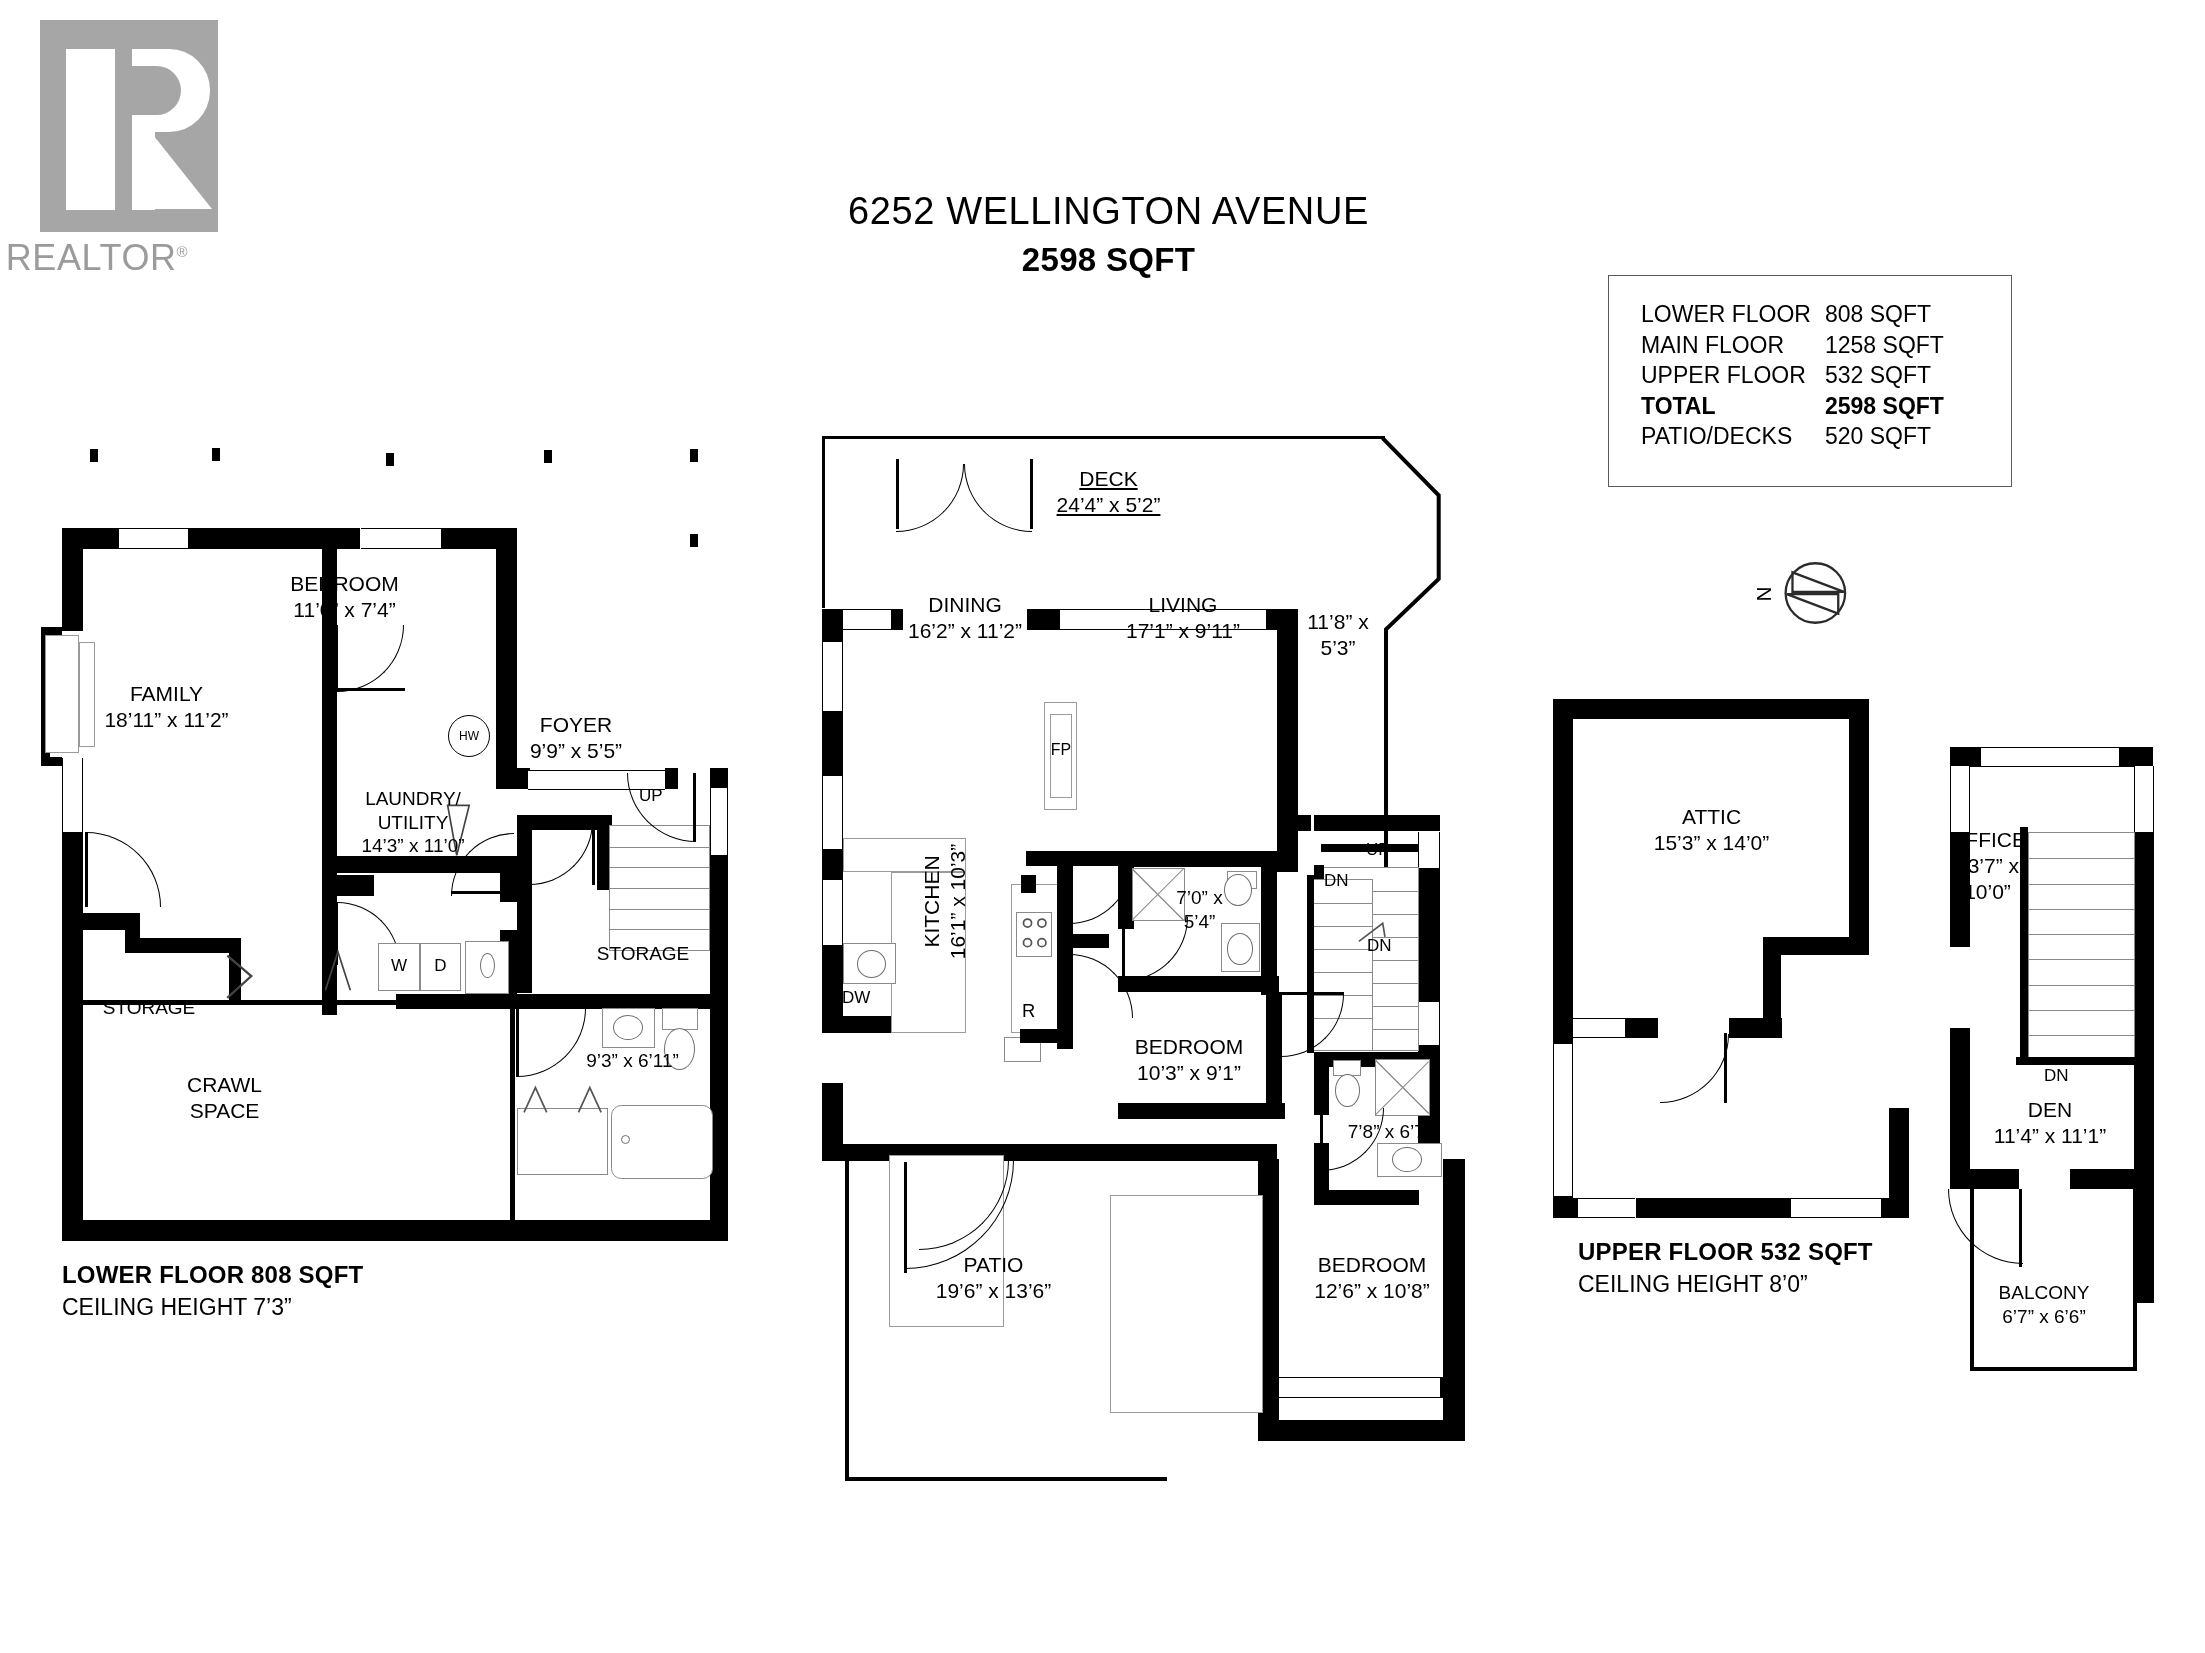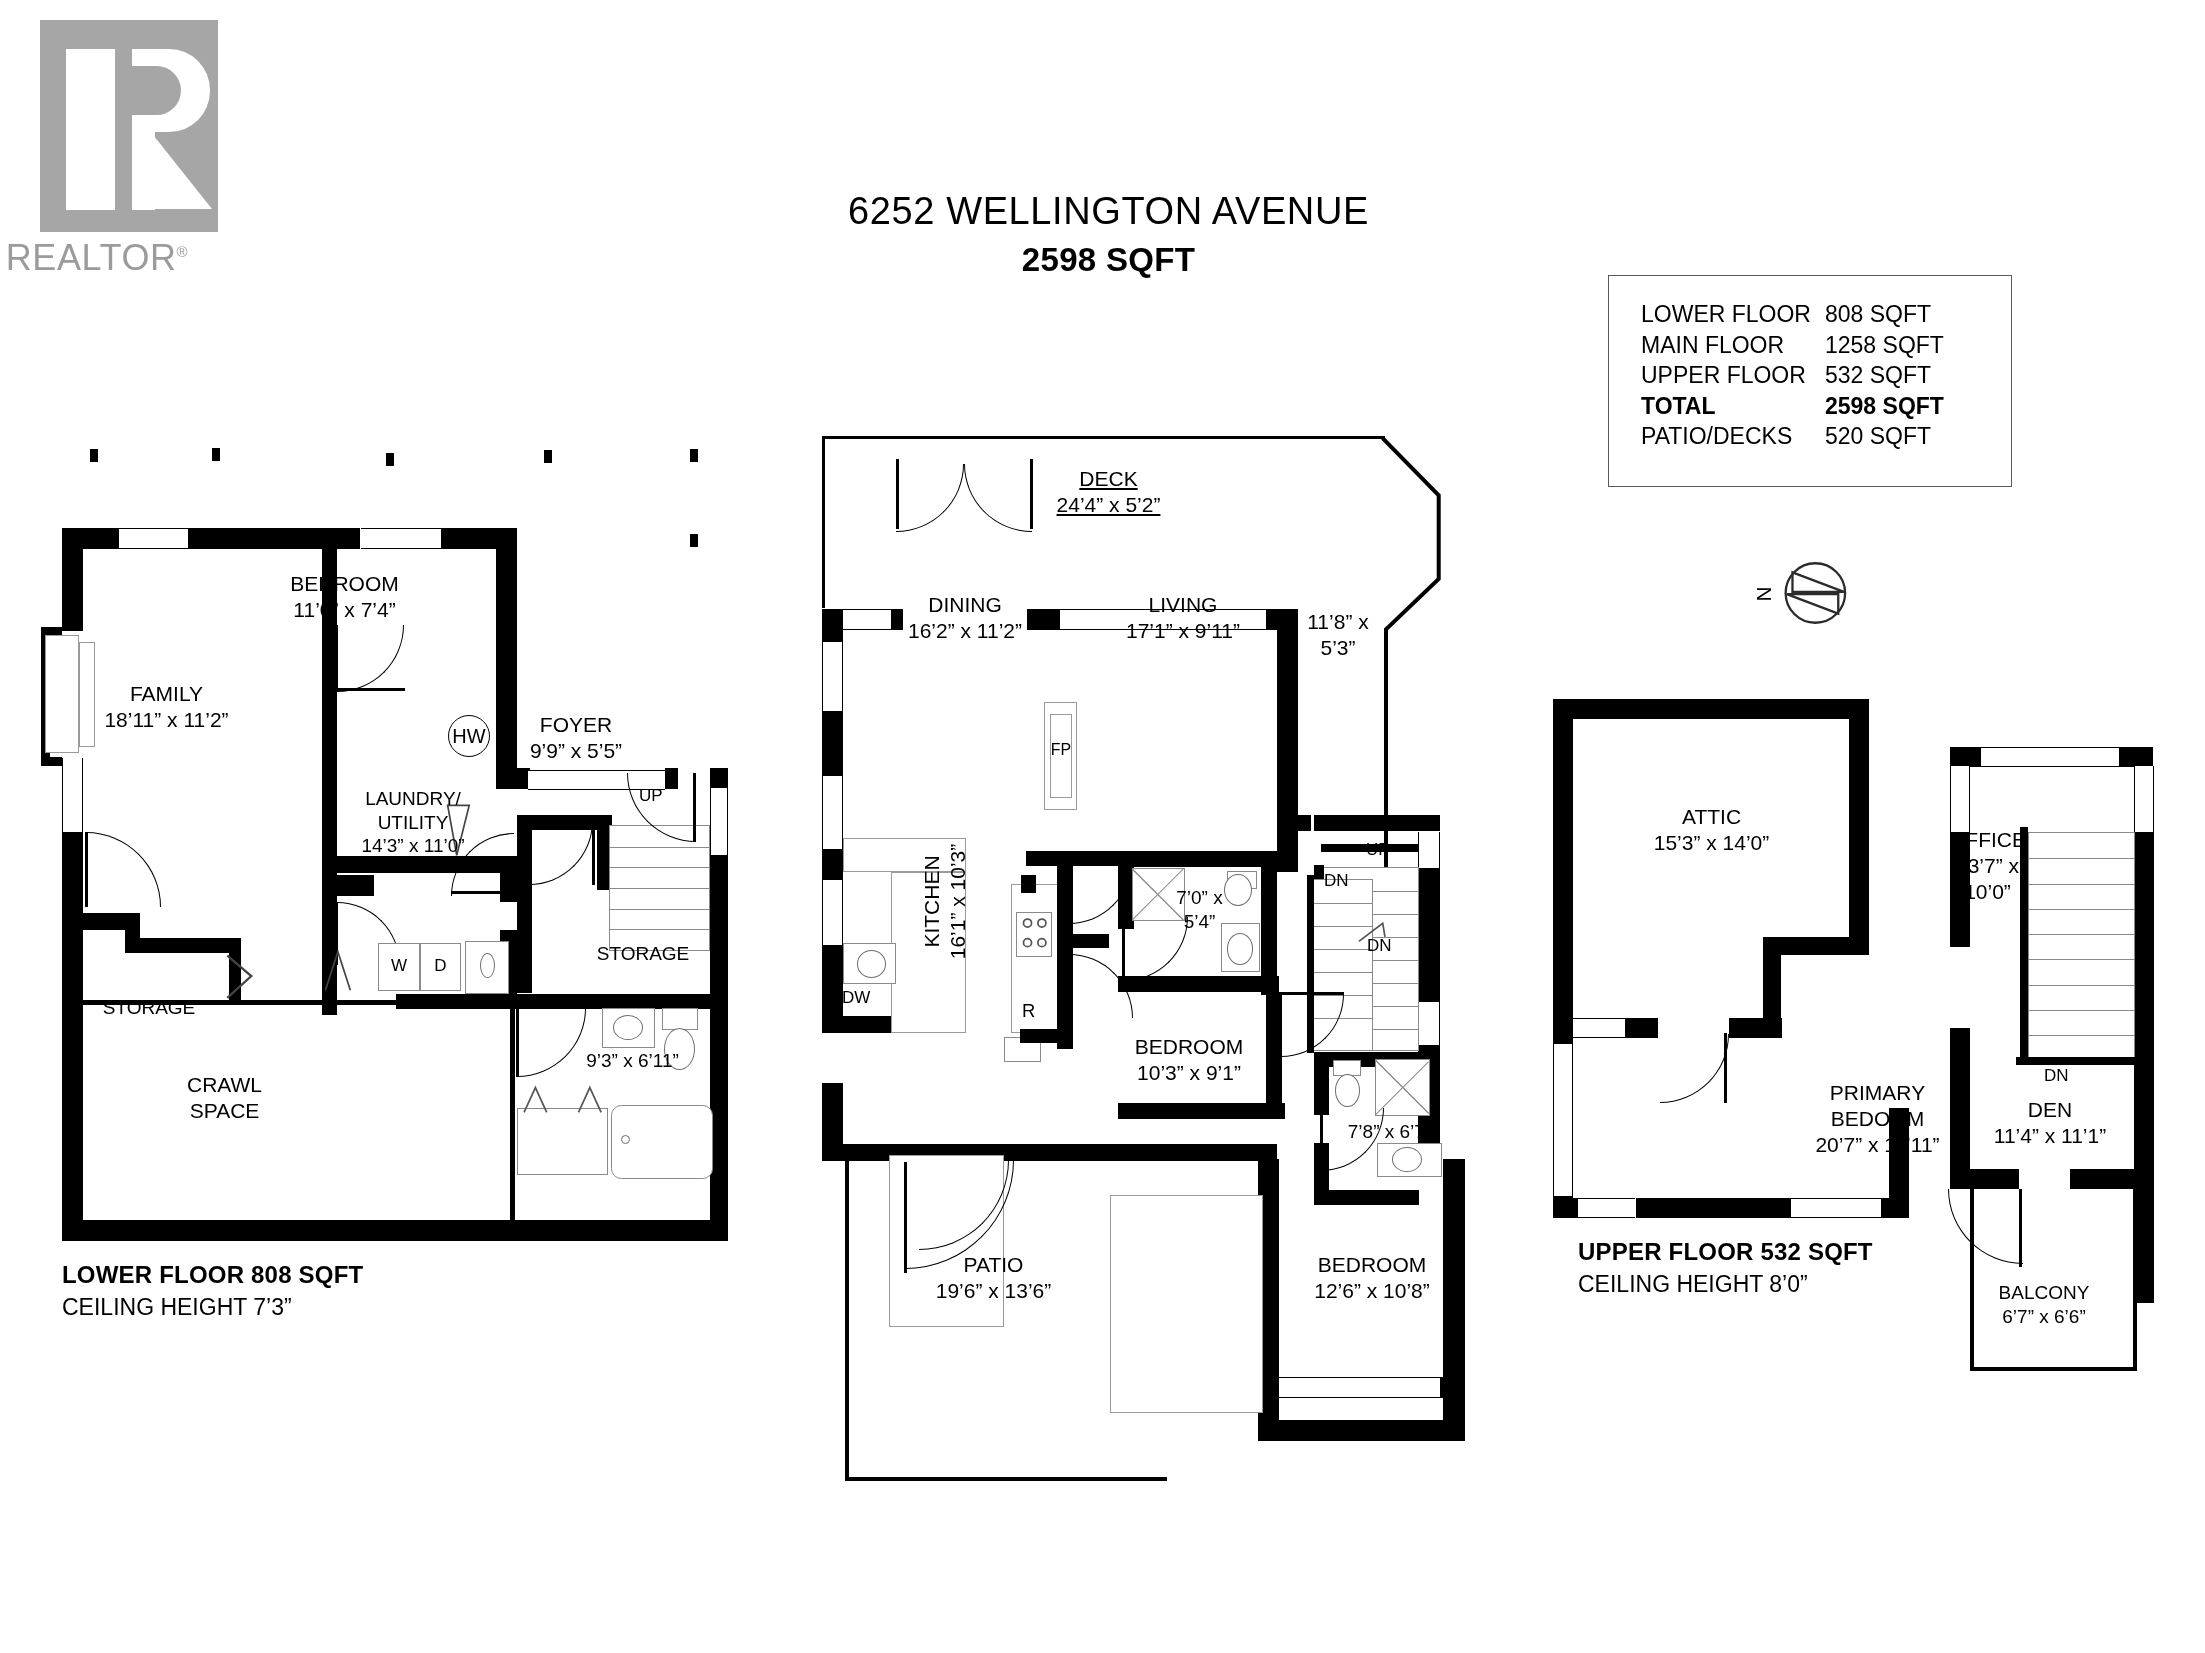--- a/index.html
+++ b/index.html
@@ -66,21 +66,21 @@
 
   
   .arc{position:absolute;border:1.4px solid #000;border-radius:50%;box-sizing:border-box;}
   .arc-tl{border-right:none;border-bottom:none;border-top-left-radius:100%;border-top-right-radius:0;border-bottom-left-radius:0;}
   .arc-tr{border-left:none;border-bottom:none;border-top-right-radius:100%;border-top-left-radius:0;border-bottom-right-radius:0;}
   .arc-bl{border-right:none;border-top:none;border-bottom-left-radius:100%;border-top-left-radius:0;border-bottom-right-radius:0;}
   .arc-br{border-left:none;border-top:none;border-bottom-right-radius:100%;border-top-right-radius:0;border-bottom-left-radius:0;}
   .leaf{position:absolute;background:#000;}
   .oval{position:absolute;border:1.4px solid #6e6e6e;border-radius:50%;box-sizing:border-box;background:#fff;}
   .circ{position:absolute;border:1.4px solid #000;border-radius:50%;box-sizing:border-box;background:#fff;
-        text-align:center;font-size:20px;}
+        text-align:center;font-size:12px;}
   .sq{position:absolute;border:1.1px solid #8a8a8a;box-sizing:border-box;background:#fff;}
   .stair{position:absolute;border:1.1px solid #8a8a8a;box-sizing:border-box;background:#fff;}
   .stair i{position:absolute;left:0;right:0;height:0;border-top:1.1px solid #8a8a8a;display:block;}
   .tag{position:absolute;font-size:17px;}
   .tagc{position:absolute;font-size:17px;text-align:center;}
   .xbox{position:absolute;border:1.1px solid #8a8a8a;box-sizing:border-box;background:#fff;overflow:hidden;}
   .xbox::before,.xbox::after{content:"";position:absolute;left:0;top:0;width:141%;height:0;
      border-top:1.1px solid #8a8a8a;transform-origin:left top;}
   .xbox::before{transform:rotate(45deg);}
   .xbox::after{transform:rotate(45deg) translateY(0);}
@@ -554,25 +554,20 @@
   <div class="line" style="left:1970px;top:1186px;width:4px;height:184px;"></div>
   <div class="line" style="left:1970px;top:1367px;width:167px;height:4px;"></div>
   <div class="line" style="left:2133px;top:1186px;width:4px;height:184px;"></div>
   <div class="leaf" style="left:2019px;top:1189px;width:3.4px;height:78px;"></div>
   <div class="arc arc-bl" style="left:1948px;top:1189px;width:75px;height:75px;"></div>
 
   <div class="rlabel" style="left:1591px;top:804px;width:241px;">
     <span class="nm">ATTIC</span>
     <span class="dm">15’3” x 14’0”</span>
   </div>
-  <div class="rlabel" style="left:1757px;top:1080px;width:241px;">
-    <span class="nm">PRIMARY</span>
-    <span class="nm">BEDOOM</span>
-    <span class="dm">20’7” x 11’11”</span>
-  </div>
   <div class="rlabel" style="left:1907px;top:827px;width:161px;">
     <span class="nm">OFFICE</span>
     <span class="dm">13’7” x</span>
     <span class="dm">10’0”</span>
   </div>
   <div class="rlabel" style="left:1964px;top:1097px;width:172px;">
     <span class="nm">DEN</span>
     <span class="dm">11’4” x 11’1”</span>
   </div>
   <div class="rlabel sm" style="left:1958px;top:1281px;width:172px;">

